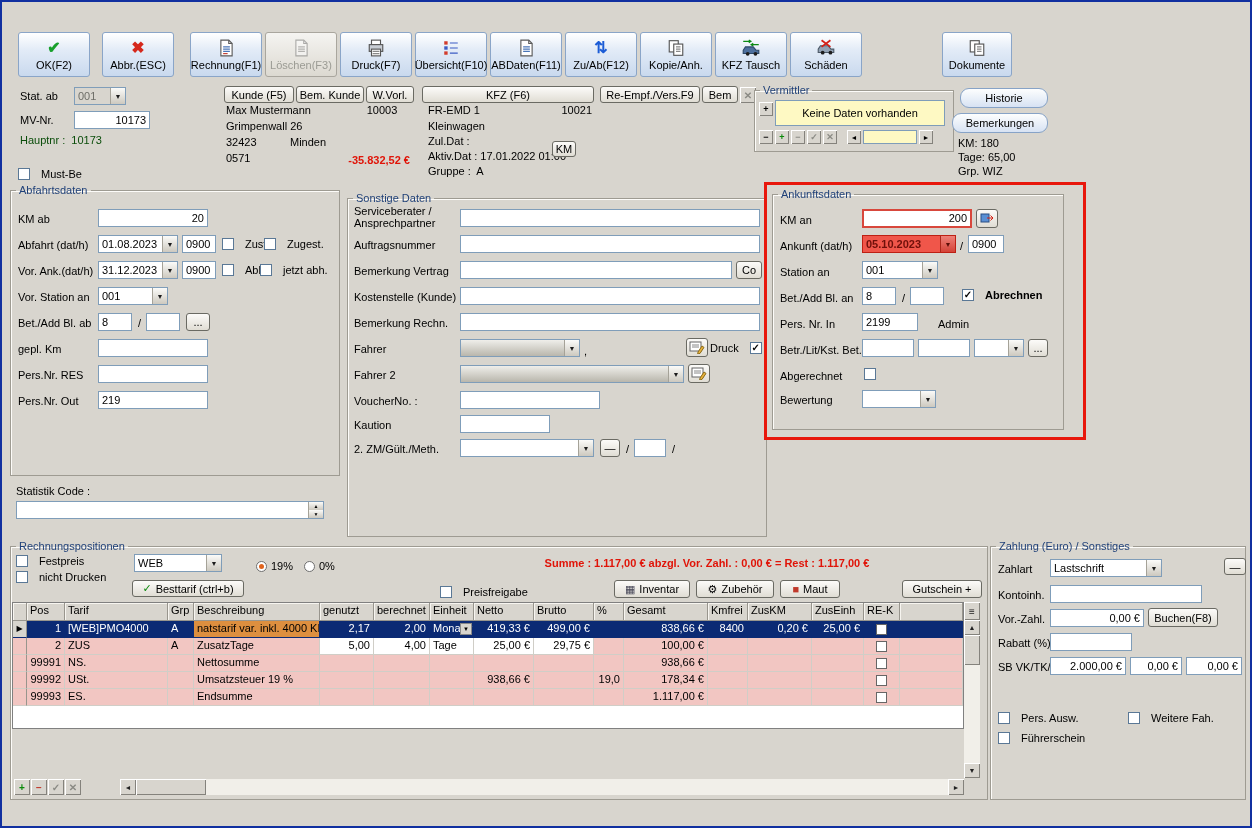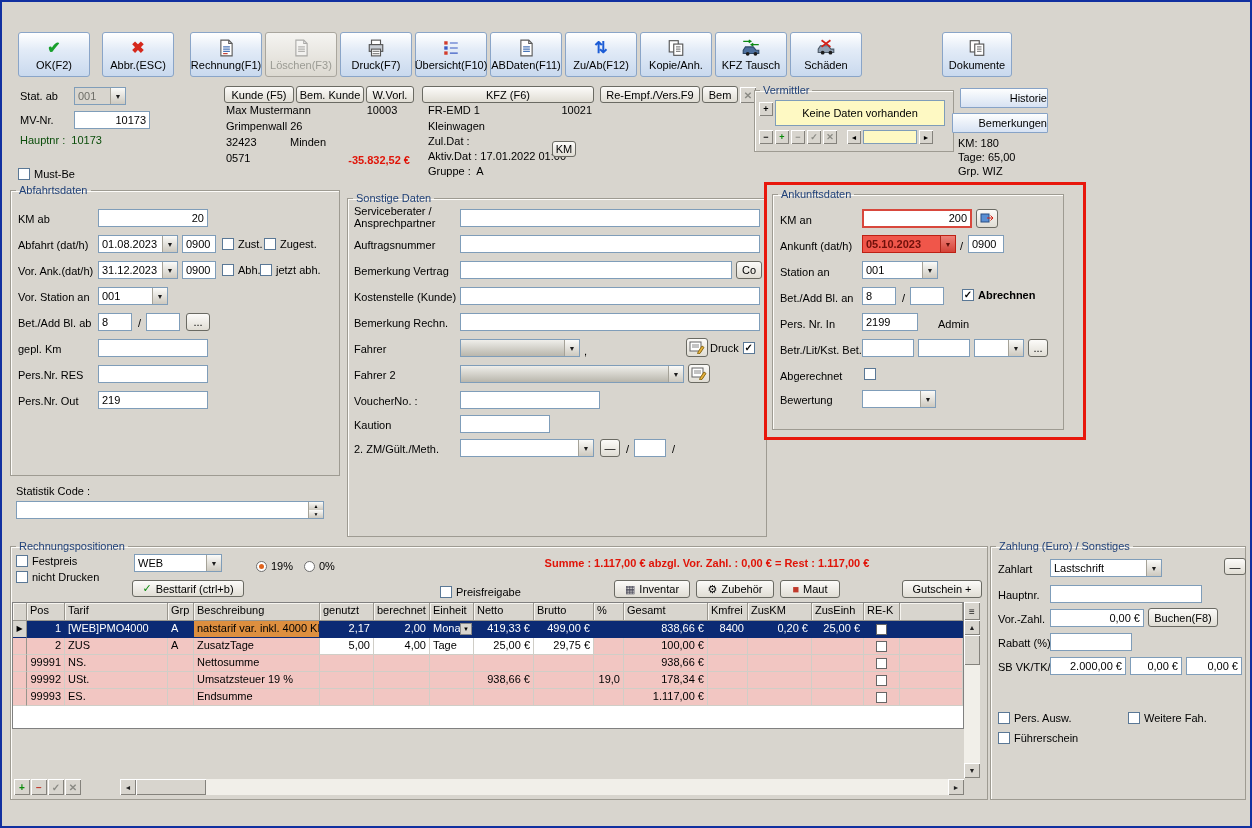--- a/index.html
+++ b/index.html
@@ -27,22 +27,22 @@
 .combo .dd{width:15px;background:linear-gradient(#fbfbf9,#cdc9bf);border-left:1px solid #a5a298;display:flex;align-items:center;justify-content:center}
 .combo .dd::after{content:"▼";font-size:7px;color:#1c1c1c}
 .combo.dis{background:#d8d5ce}
 .combo.dis .val{color:#6e6e68}
 .combo.gray{background:linear-gradient(#efeeea,#b9b6ac)}
 .combo.alert{background:#f0564a;border-color:#bd2014}
 .combo.alert .val{color:#70100a;font-weight:bold}
 .combo.alert .dd{background:linear-gradient(#ee8077,#d44338);border-left-color:#aa281c}
 .combo.alert .dd::after{color:#5c0e08}
 .btn{display:inline-flex;align-items:center;justify-content:center;gap:4px;background:linear-gradient(#fcfbf9,#e0ddd4);border:1px solid #6a6a63;border-radius:3px;height:17px;padding:0 6px;white-space:nowrap;cursor:default}
-.btn-blue{display:inline-flex;align-items:center;justify-content:flex-end;background:linear-gradient(#fdfefe,#d7e2f3);border:1px solid #87a3c7;border-radius:1px;white-space:nowrap;cursor:default}
-.cb{display:inline-flex;align-items:flex-end;gap:4px}
+.btn-blue{display:inline-flex;align-items:center;justify-content:center;background:linear-gradient(#fdfefe,#d7e2f3);border:1px solid #87a3c7;border-radius:9px;white-space:nowrap;cursor:default}
+.cb{display:inline-flex;align-items:flex-end;gap:11px}
 .cb .box{width:12px;height:12px;background:#fff;border:1px solid #5a7896;display:inline-flex;align-items:center;justify-content:center;flex:none}
 .cb.checked .box::after{content:"✓";font-size:10px;font-weight:bold;line-height:10px}
 .radio{display:inline-flex;align-items:center;gap:4px}
 .radio .dot{width:11px;height:11px;border-radius:50%;border:1px solid #6f6f6f;background:#fff;position:relative;flex:none}
 .radio.sel .dot::after{content:"";position:absolute;inset:2px;border-radius:50%;background:#e0641e}
 fieldset{position:absolute;border:1px solid #9e9b92;box-shadow:inset 1px 1px 0 #fdfcf9}
 legend{font-size:11px;color:#1f4078;margin-left:5px;padding:0 3px}
 .mini{width:16px;height:16px;background:#d8d5ce;box-shadow:inset 1px 1px 0 #fff,inset -1px -1px 0 #84827c;display:inline-flex;align-items:center;justify-content:center;font-size:10px;font-weight:bold}
 .mini.sm{width:14px;height:14px;font-size:9px}
 .green{color:#0a8a0a}.redc{color:#c0392b}.grayc{color:#8a8a84}.bluec{color:#445}
@@ -666,21 +666,21 @@
     <legend>Zahlung (Euro) / Sonstiges</legend>
   </fieldset>
   <span class="a lbl" style="left:996px;top:561px">Zahlart</span>
   <div class="a combo" style="left:1048px;top:557px;width:112px">
     <span class="val">Lastschrift</span>
       <span class="dd"></span>
   </div>
   <div class="a btn" style="left:1222px;top:556px;width:22px;height:17px">
       <span>—</span>
     </div>
-  <span class="a lbl" style="left:996px;top:587px">Hauptnr.</span>
+  <span class="a lbl" style="left:996px;top:587px">Kontoinh.</span>
   <div class="a field" style="left:1048px;top:583px;width:152px"></div>
   <span class="a lbl" style="left:996px;top:611px">Vor.-Zahl.</span>
   <div class="a field num" style="left:1048px;top:607px;width:94px">0,00 €</div>
   <div class="a btn" style="left:1146px;top:606px;width:70px;height:19px">
       <span>Buchen(F8)</span>
     </div>
   <span class="a lbl" style="left:996px;top:635px">Rabatt (%)</span>
   <div class="a field" style="left:1048px;top:631px;width:82px"></div>
   <span class="a lbl" style="left:996px;top:659px">SB VK/TK/</span>
   <div class="a field num" style="left:1048px;top:655px;width:76px">2.000,00 €</div>

